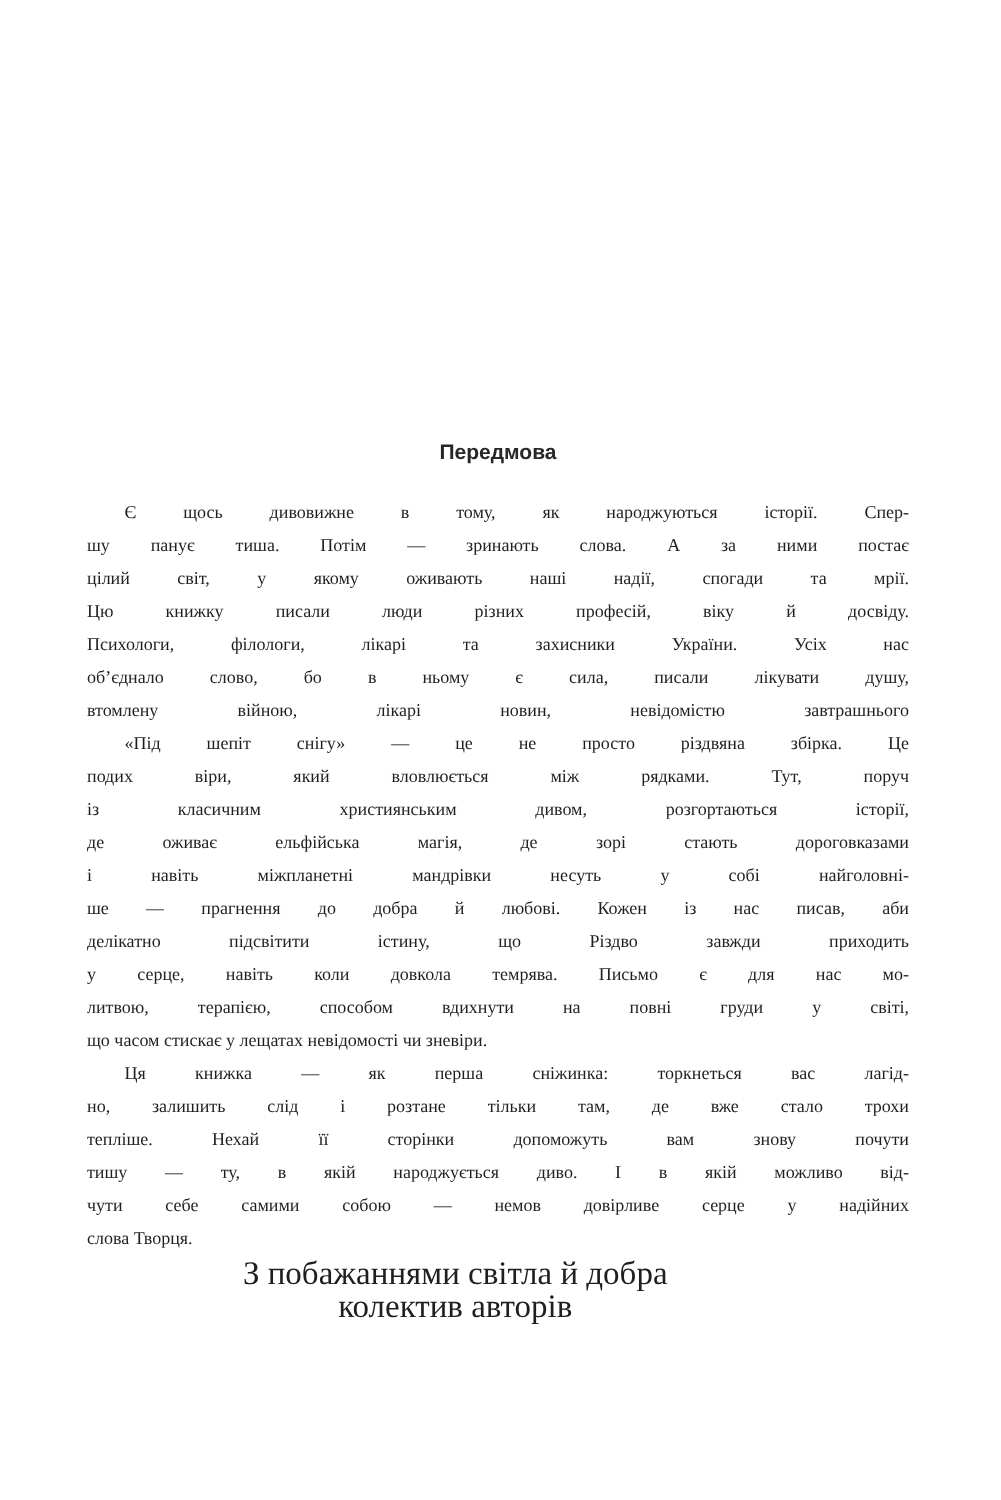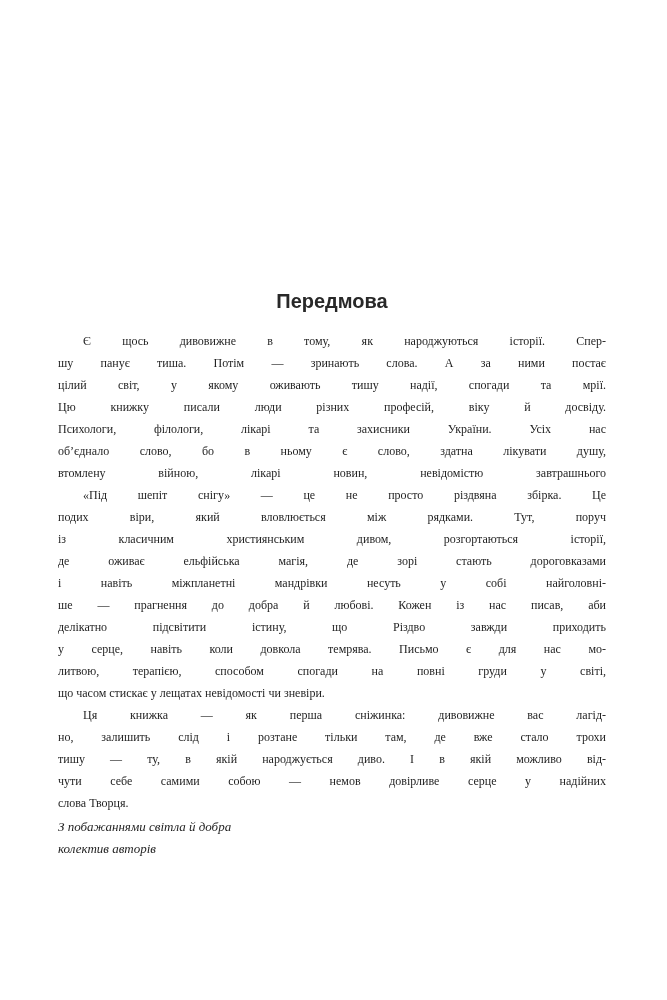--- a/index.html
+++ b/index.html
@@ -15,21 +15,21 @@
     box-sizing: border-box;
     width: 667px;
     height: 1000px;
     padding: 290px 61px 0 58px;
     overflow: hidden;
     background: #ffffff;
   }
   .title {
     font-family: "Liberation Sans", sans-serif;
     font-weight: 700;
-    font-size: 20px;
+    font-size: 14px;
     line-height: 22px;
     text-align: center;
     color: #282828;
     margin: 0 0 18px 0;
   }
   .para {
     margin: 0;
     font-size: 12px;
     line-height: 22px;
   }
@@ -38,63 +38,63 @@
     height: 22px;
     text-align: justify;
     text-align-last: justify;
     white-space: normal;
   }
   .line.indent { padding-left: 25px; }
   .line.last { text-align-last: left; }
   .signature {
     margin-top: 2px;
     padding-right: 57px;
-    font-style: italic;
-    font-size: 13px;
+    font-size: 22px;
     line-height: 22px;
-    text-align: left;
+    text-align: center;
     color: #1f1f1f;
   }
   .sig-line { display: block; height: 22px; }
 </style>
 </head>
 <body>
 
 <div class="page">
 
   <h1 class="title">Передмова</h1>
 
   <div class="content">
 
     <p class="para">
       <span class="line indent">Є щось дивовижне в тому, як народжуються історії. Спер-</span>
       <span class="line">шу панує тиша. Потім — зринають слова. А за ними постає</span>
-      <span class="line">цілий світ, у якому оживають тишу надії, спогади та мрії.</span>
+      <span class="line">цілий світ, у якому оживають наші надії, спогади та мрії.</span>
       <span class="line">Цю книжку писали люди різних професій, віку й досвіду.</span>
       <span class="line">Психологи, філологи, лікарі та захисники України. Усіх нас</span>
-      <span class="line">об’єднало слово, бо в ньому є слово, здатна лікувати душу,</span>
+      <span class="line">об’єднало слово, бо в ньому є сила, писали лікувати душу,</span>
       <span class="line">втомлену війною, лікарі новин, невідомістю завтрашнього</span>
     </p>
 
     <p class="para">
       <span class="line indent">«Під шепіт снігу» — це не просто різдвяна збірка. Це</span>
       <span class="line">подих віри, який вловлюється між рядками. Тут, поруч</span>
       <span class="line">із класичним християнським дивом, розгортаються історії,</span>
       <span class="line">де оживає ельфійська магія, де зорі стають дороговказами</span>
       <span class="line">і навіть міжпланетні мандрівки несуть у собі найголовні-</span>
       <span class="line">ше — прагнення до добра й любові. Кожен із нас писав, аби</span>
       <span class="line">делікатно підсвітити істину, що Різдво завжди приходить</span>
       <span class="line">у серце, навіть коли довкола темрява. Письмо є для нас мо-</span>
-      <span class="line">литвою, терапією, способом спогади на повні груди у світі,</span>
+      <span class="line">литвою, терапією, способом вдихнути на повні груди у світі,</span>
       <span class="line last">що часом стискає у лещатах невідомості чи зневіри.</span>
     </p>
 
     <p class="para">
-      <span class="line indent">Ця книжка — як перша сніжинка: дивовижне вас лагід-</span>
+      <span class="line indent">Ця книжка — як перша сніжинка: торкнеться вас лагід-</span>
       <span class="line">но, залишить слід і розтане тільки там, де вже стало трохи</span>
+      <span class="line">тепліше. Нехай її сторінки допоможуть вам знову почути</span>
       <span class="line">тишу — ту, в якій народжується диво. І в якій можливо від-</span>
       <span class="line">чути себе самими собою — немов довірливе серце у надійних</span>
       <span class="line last">слова Творця.</span>
     </p>
 
   </div>
 
   <div class="signature">
     <span class="sig-line">З побажаннями світла й добра</span>
     <span class="sig-line">колектив авторів</span>

